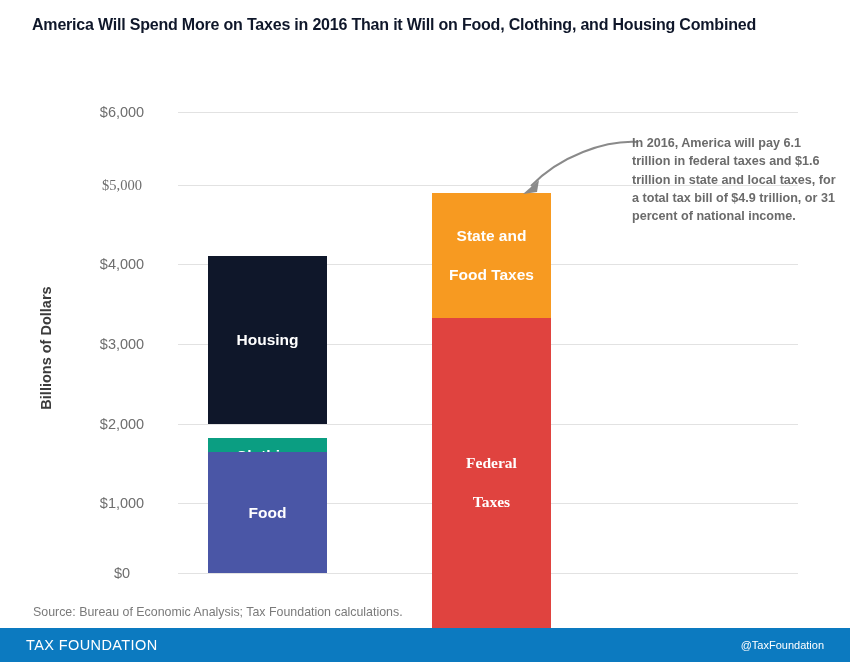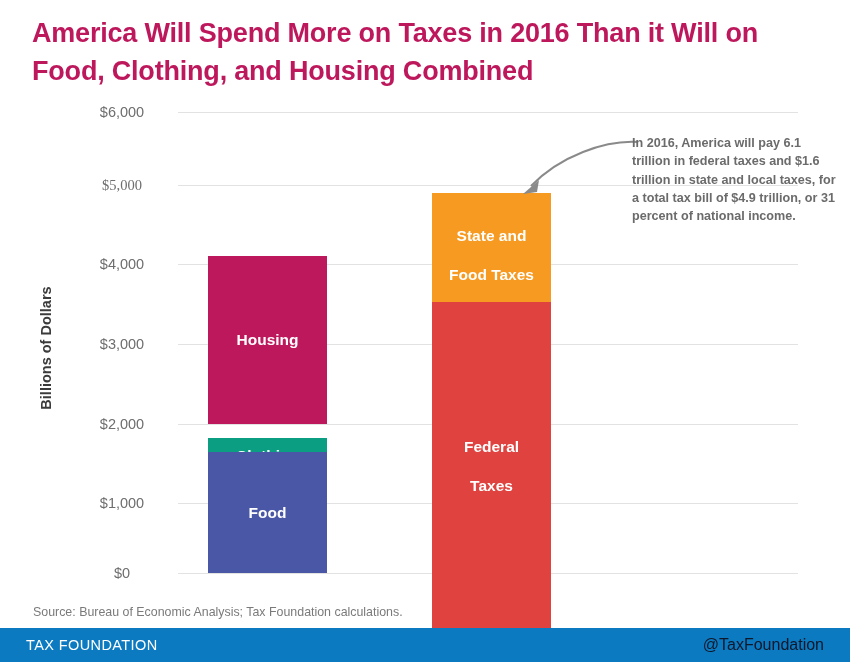--- a/index.html
+++ b/index.html
@@ -13,24 +13,24 @@
     overflow: hidden;
     position: relative;
   }
 
   
   .title {
     position: absolute;
     left: 32px;
     top: 14px;
     width: 760px;
-    font-size: 27px;
+    font-size: 16px;
     font-weight: bold;
     line-height: 1.42;
-    color: #be185d;
+    color: #0f172a;
     letter-spacing: -0.2px;
   }
 
   
   .plot {
     position: absolute;
     left: 0;
     top: 0;
     width: 850px;
     height: 600px;
@@ -130,22 +130,22 @@
     align-items: center;
     justify-content: space-between;
     padding: 0 26px;
   }
   .footer-left {
     color: #ffffff;
     font-size: 14.5px;
     letter-spacing: 0.4px;
   }
   .footer-right {
-    color: #0f172a;
-    font-size: 16px;
+    color: #ffffff;
+    font-size: 11px;
   }
 </style>
 </head>
 <body>
 
 <div class="title">America Will Spend More on Taxes in 2016 Than it Will on Food, Clothing, and Housing Combined</div>
 
 <div class="plot">
 
   <div class="gridline" style="top:112px;"></div>
@@ -162,39 +162,39 @@
     <div class="ytick" style="top:264px;">$4,000</div>
     <div class="ytick" style="top:344px;">$3,000</div>
     <div class="ytick" style="top:424px;">$2,000</div>
     <div class="ytick" style="top:503px;">$1,000</div>
     <div class="ytick" style="top:573px;">$0</div>
   </div>
 
   <div class="axis-title">Billions of Dollars</div>
 
   <div class="bar" style="left:208px; top:256px; width:119px; height:317px;">
-    <div class="seg" style="top:0px; height:168px; background:#be185d;">
+    <div class="seg" style="top:0px; height:168px; background:#0f172a;">
       <span>Housing</span>
     </div>
     <div class="seg" style="top:182px; height:36px; background:#0b9e82;">
       <span>Clothing</span>
     </div>
     <div class="seg" style="top:196px; height:121px; background:#4a56a6;">
       <span>Food</span>
     </div>
   </div>
 
   <div class="bar" style="left:432px; top:193px; width:119px; height:380px;border-radius:22px;">
     <div class="seg" style="top:0px; height:125px; background:#f79a21;">
       <span>
         <span>State and</span><br>
         <span>Food Taxes</span>
       </span>
     </div>
-    <div class="seg" style="top:109px; height:329px; background:#e0433f;">
+    <div class="seg" style="top:125px; height:329px; background:#e0433f;font-family:Liberation Serif, serif;">
       <span>
         <span>Federal</span><br>
         <span>Taxes</span>
       </span>
     </div>
   </div>
 
   <div class="anno-arrow">
     <svg width="135" height="72" viewBox="0 0 135 72">
       <path d="M133 14 C 100 12, 55 28, 26 58" stroke="#8a8a8a" stroke-width="2" fill="none"></path>

